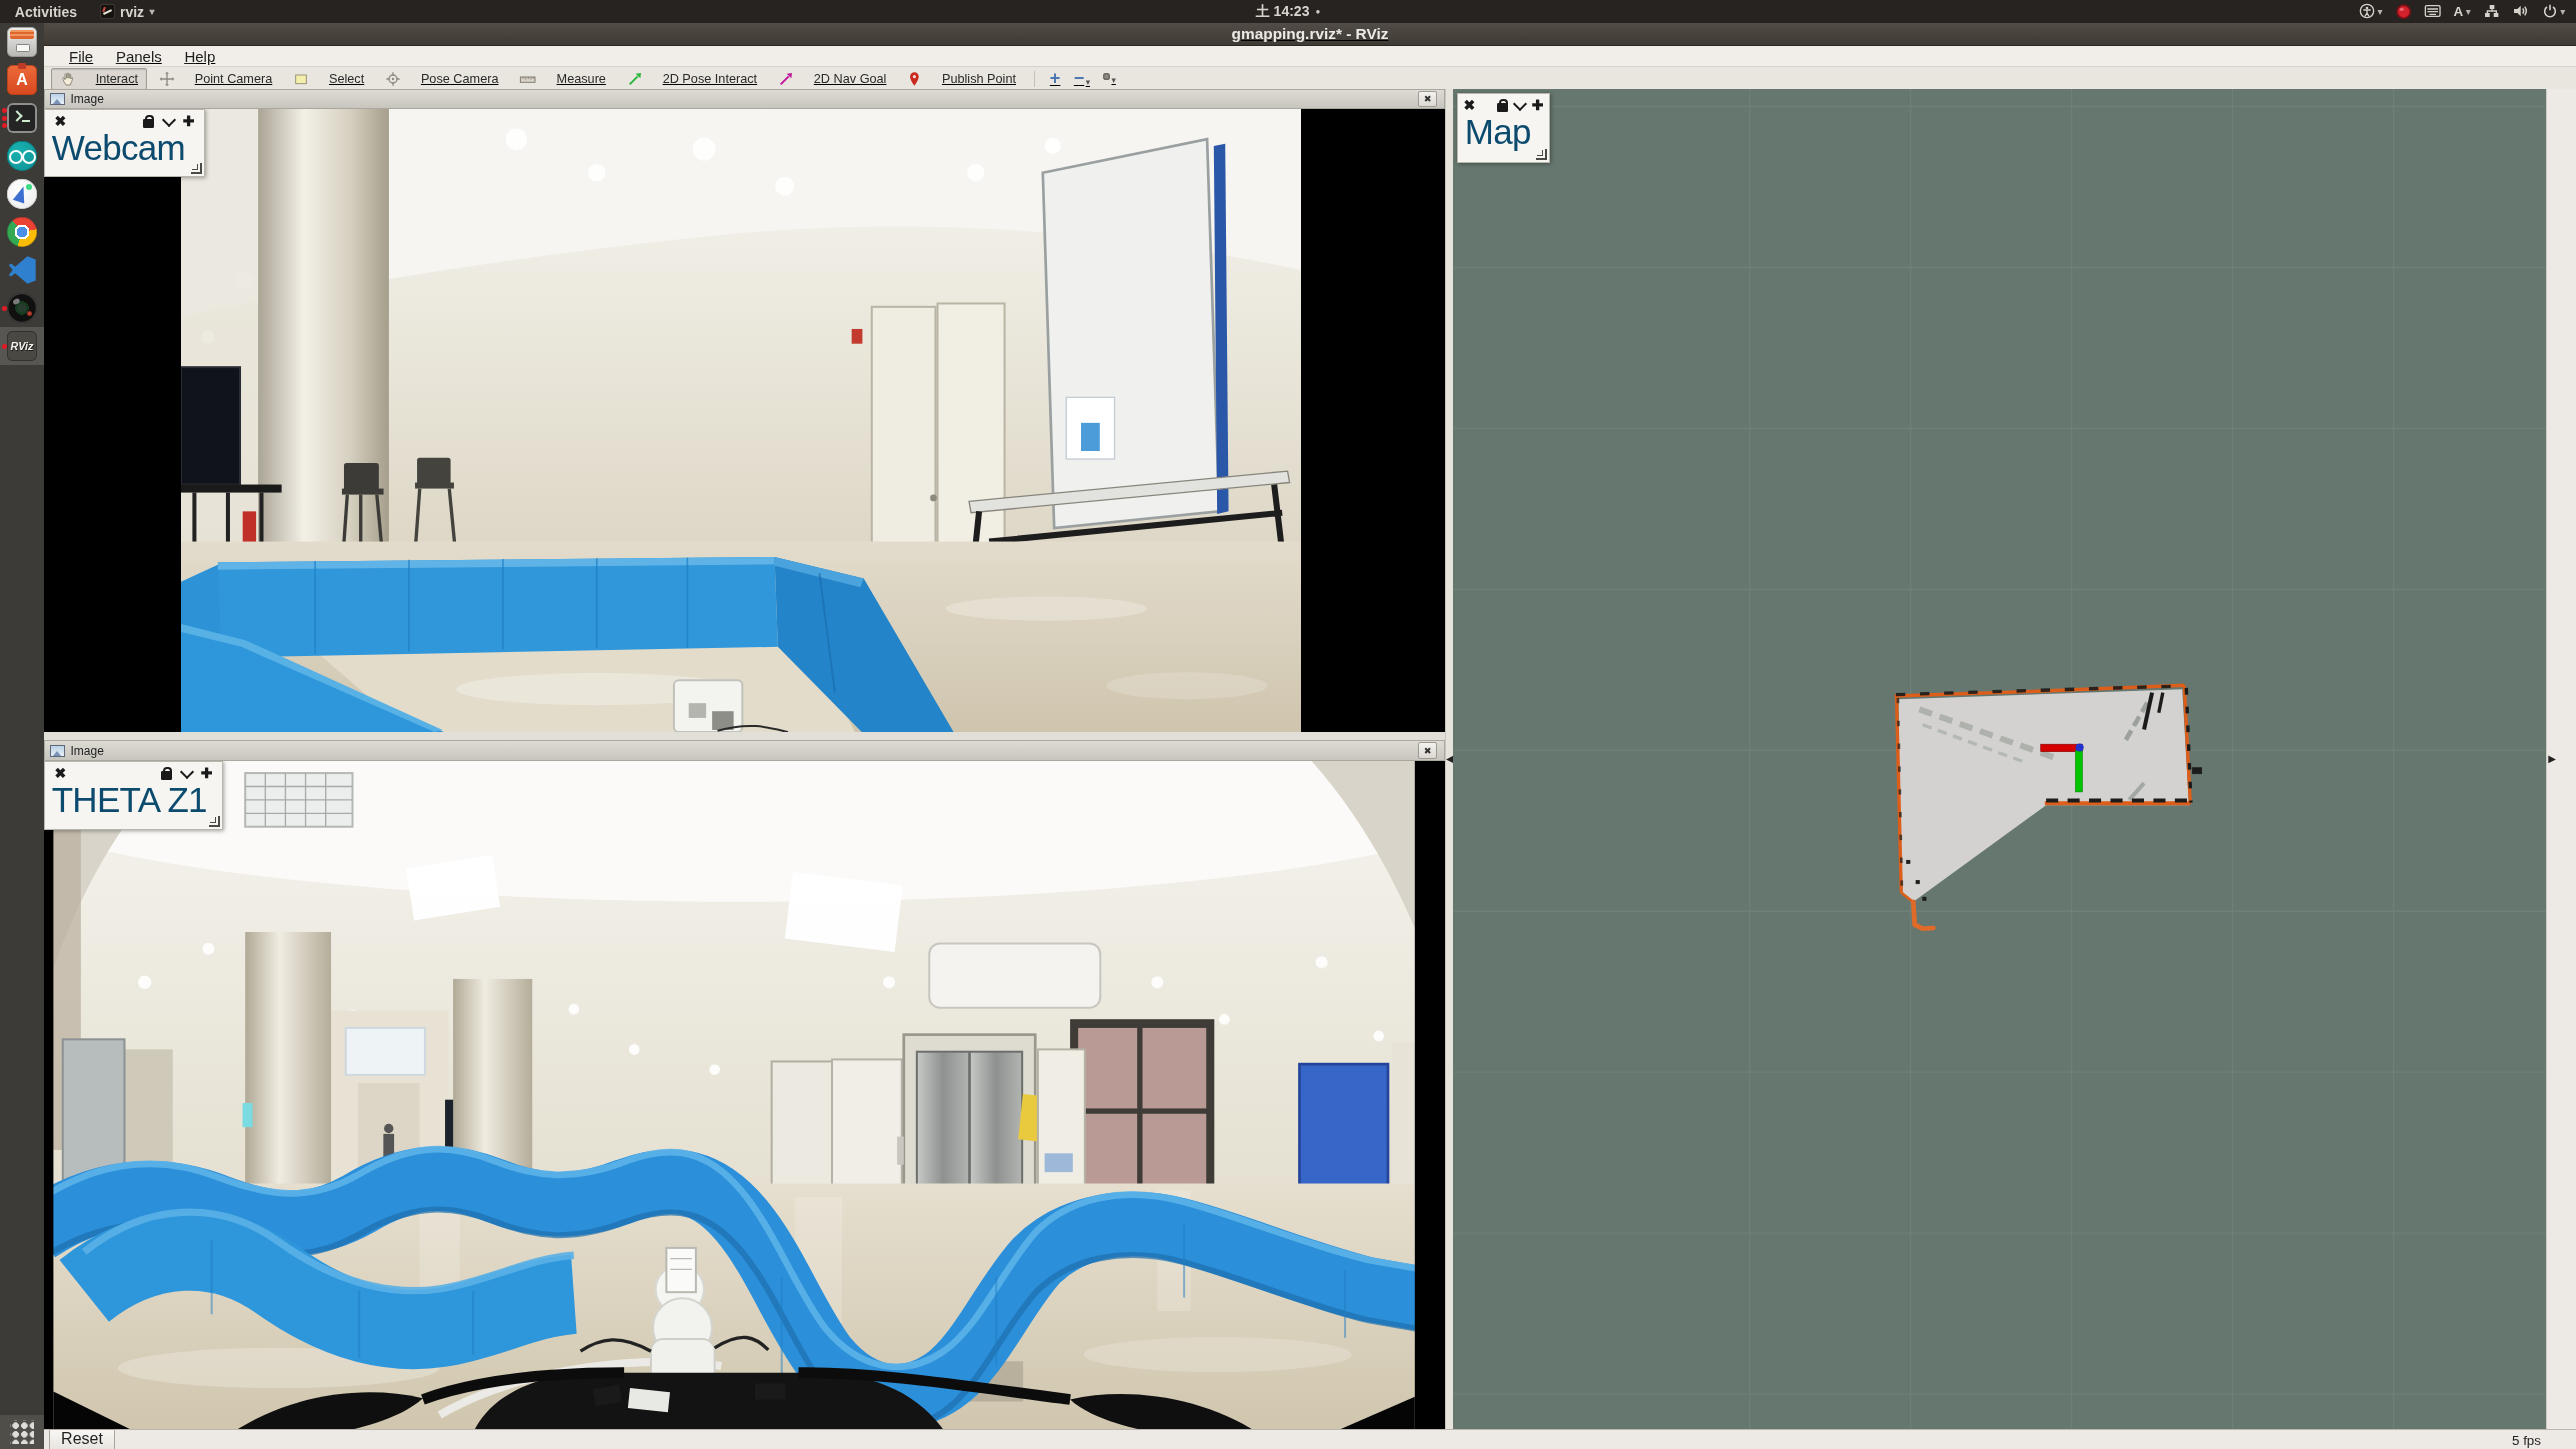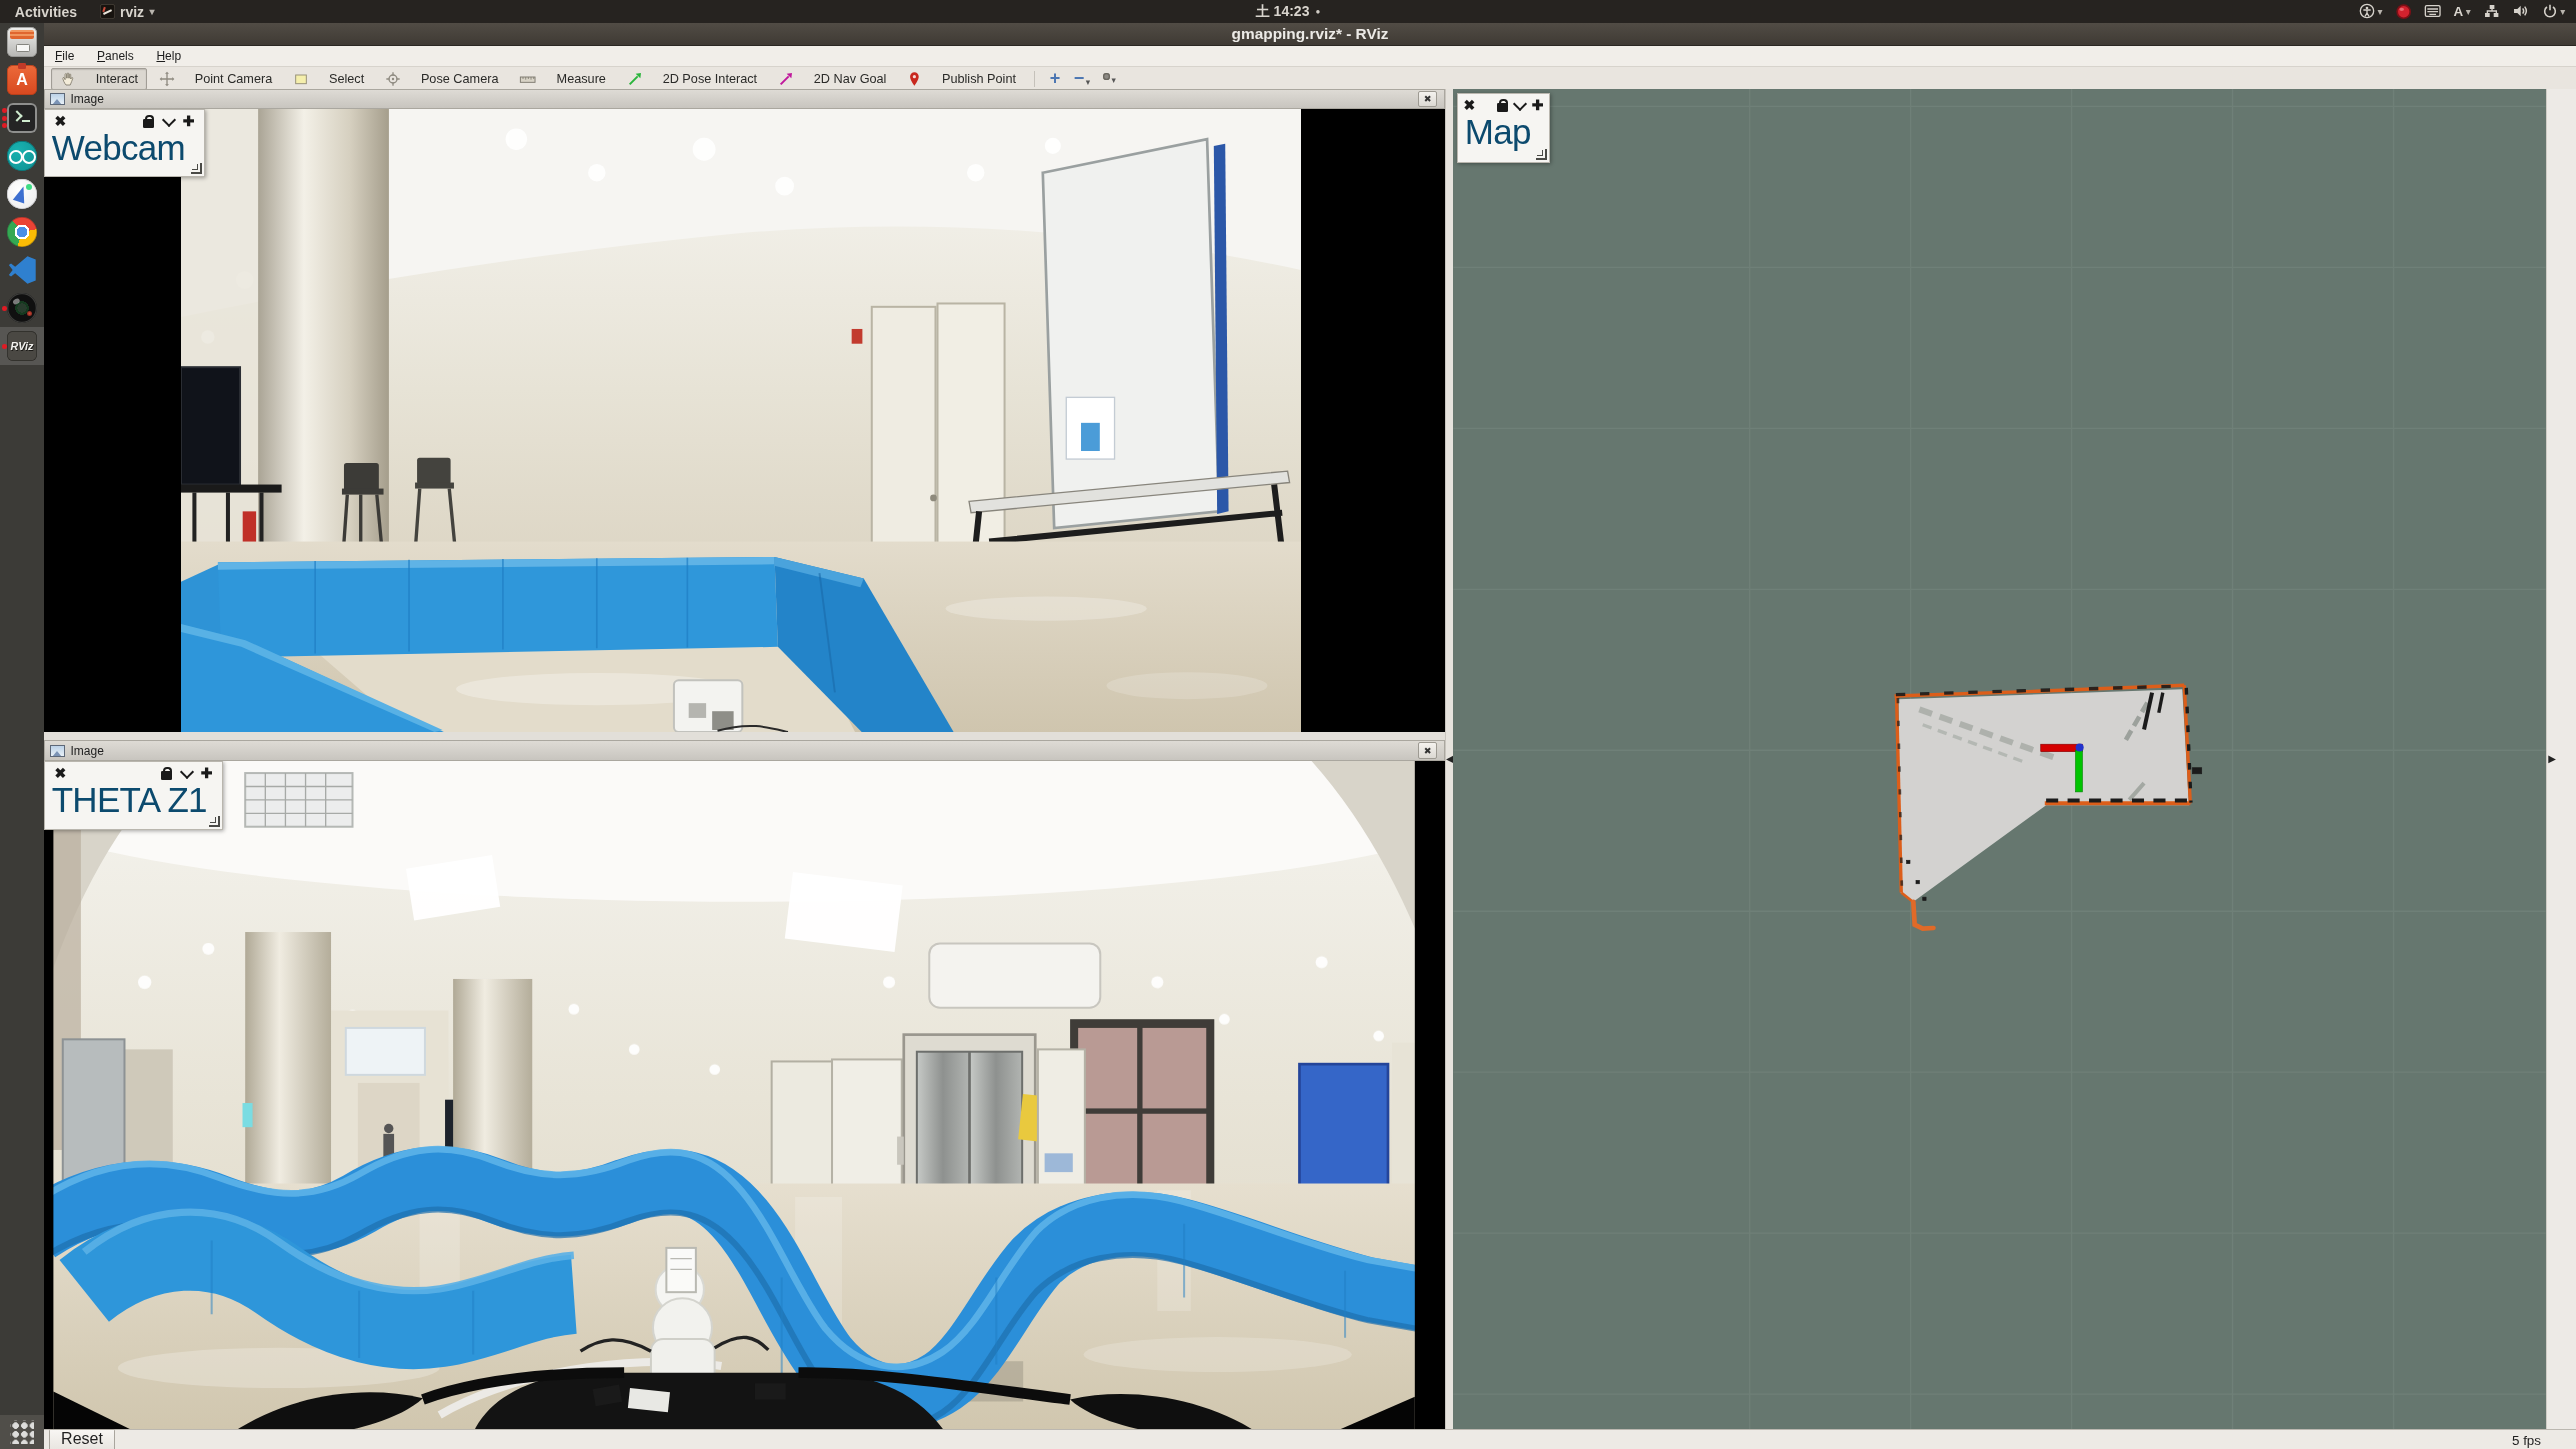--- a/index.html
+++ b/index.html
@@ -50,23 +50,23 @@
   .ic-code::before{content:"";position:absolute;inset:1.3px;background:#2f80cf;clip-path:polygon(70% 0%,100% 12%,100% 88%,70% 100%,25% 62%,10% 74%,2% 68%,16% 50%,2% 32%,10% 26%,25% 38%);}
   .ic-cam{border-radius:50%;background:radial-gradient(circle at 50% 50%, #283c2d 0 4.7px, #15391f 4.7px 6.7px, #101010 6.7px);box-shadow:inset 0 0 0 1.3px #3c3c3a;}
   .ic-cam::before{content:"";position:absolute;left:6px;top:6px;width:6.7px;height:5.4px;border-radius:50%;background:rgba(255,255,255,.45);transform:rotate(-30deg);}
   .ic-cam::after{content:"";position:absolute;right:4.7px;bottom:6.7px;width:5.4px;height:5.4px;border-radius:50%;background:radial-gradient(#d24a3a,#6e1d14);}
   .ic-rviz{background:#4a4843;box-shadow:inset 0 0 0 0.7px #2c2b27;display:flex;align-items:center;justify-content:center;}
   .ic-rviz .rvtxt{color:#f2f1ee;font-size:10.7px;font-weight:700;font-style:italic;text-shadow:0.7px 0.7px 0 #1c1b18;}
   .show-apps{position:absolute;left:0;bottom:0;width:44px;height:34px;background:#504e49;display:flex;align-items:center;justify-content:center;}
   .grid9{width:24px;height:24px;background-image:radial-gradient(#dddddb 3px,rgba(0,0,0,0) 3.4px);background-size:8.7px 8.7px;background-position:1.3px 1.3px;}
 
   
-  .rviz-window{position:absolute;left:44px;top:23px;width:2532px;height:1237px;background:#edeae5;}
+  .rviz-window{position:absolute;left:44px;top:23px;width:2532px;height:1237px;background:#edeae5;text-decoration:underline;}
   .titlebar{height:22px;background:linear-gradient(#514c45,#3f3a34);border-bottom:0.7px solid #2a2722;display:flex;align-items:center;justify-content:center;color:#eceae6;font-size:15.4px;font-weight:700;}
-  .menubar{height:20px;background:#f1eee9;border-bottom:0.7px solid #d7d3cc;display:flex;align-items:center;gap:6.7px;padding-left:3px;font-size:12px;color:#1c1c1c;}
+  .menubar{height:20px;background:#f1eee9;border-bottom:0.7px solid #d7d3cc;display:flex;align-items:center;gap:6.7px;padding-left:17px;font-size:15px;color:#1c1c1c;}
   .menu-item{display:inline-block;padding:0.7px 8px;}
   .menu-item::first-letter{text-decoration:underline;}
   .toolbar{height:23px;background:#e9e5df;border-bottom:0.7px solid #c3bfb8;display:flex;align-items:center;gap:2.7px;padding-left:6.7px;font-size:12.7px;color:#2a2a28;}
   .tbtn{display:flex;align-items:center;gap:20px;padding:2px 8px;border:0.7px solid rgba(0,0,0,0);border-radius:2px;white-space:nowrap;}
   .tbtn.active{background:#dbd7d0;border-color:#a19d96;box-shadow:inset 0 0.7px 1.3px rgba(0,0,0,.18);}
   .tbtn svg{display:block;}
   .tsep{width:0.7px;height:16px;background:#c5c1ba;margin:0 6.7px;}
   .small-tbtn{display:flex;align-items:flex-end;gap:1.3px;padding:1.3px 5.4px;}
   .pm{font-size:18px;font-weight:700;color:#4c76b2;line-height:14.8px;}
   .mini-caret{font-size:8.7px;color:#555;line-height:6.7px;}

